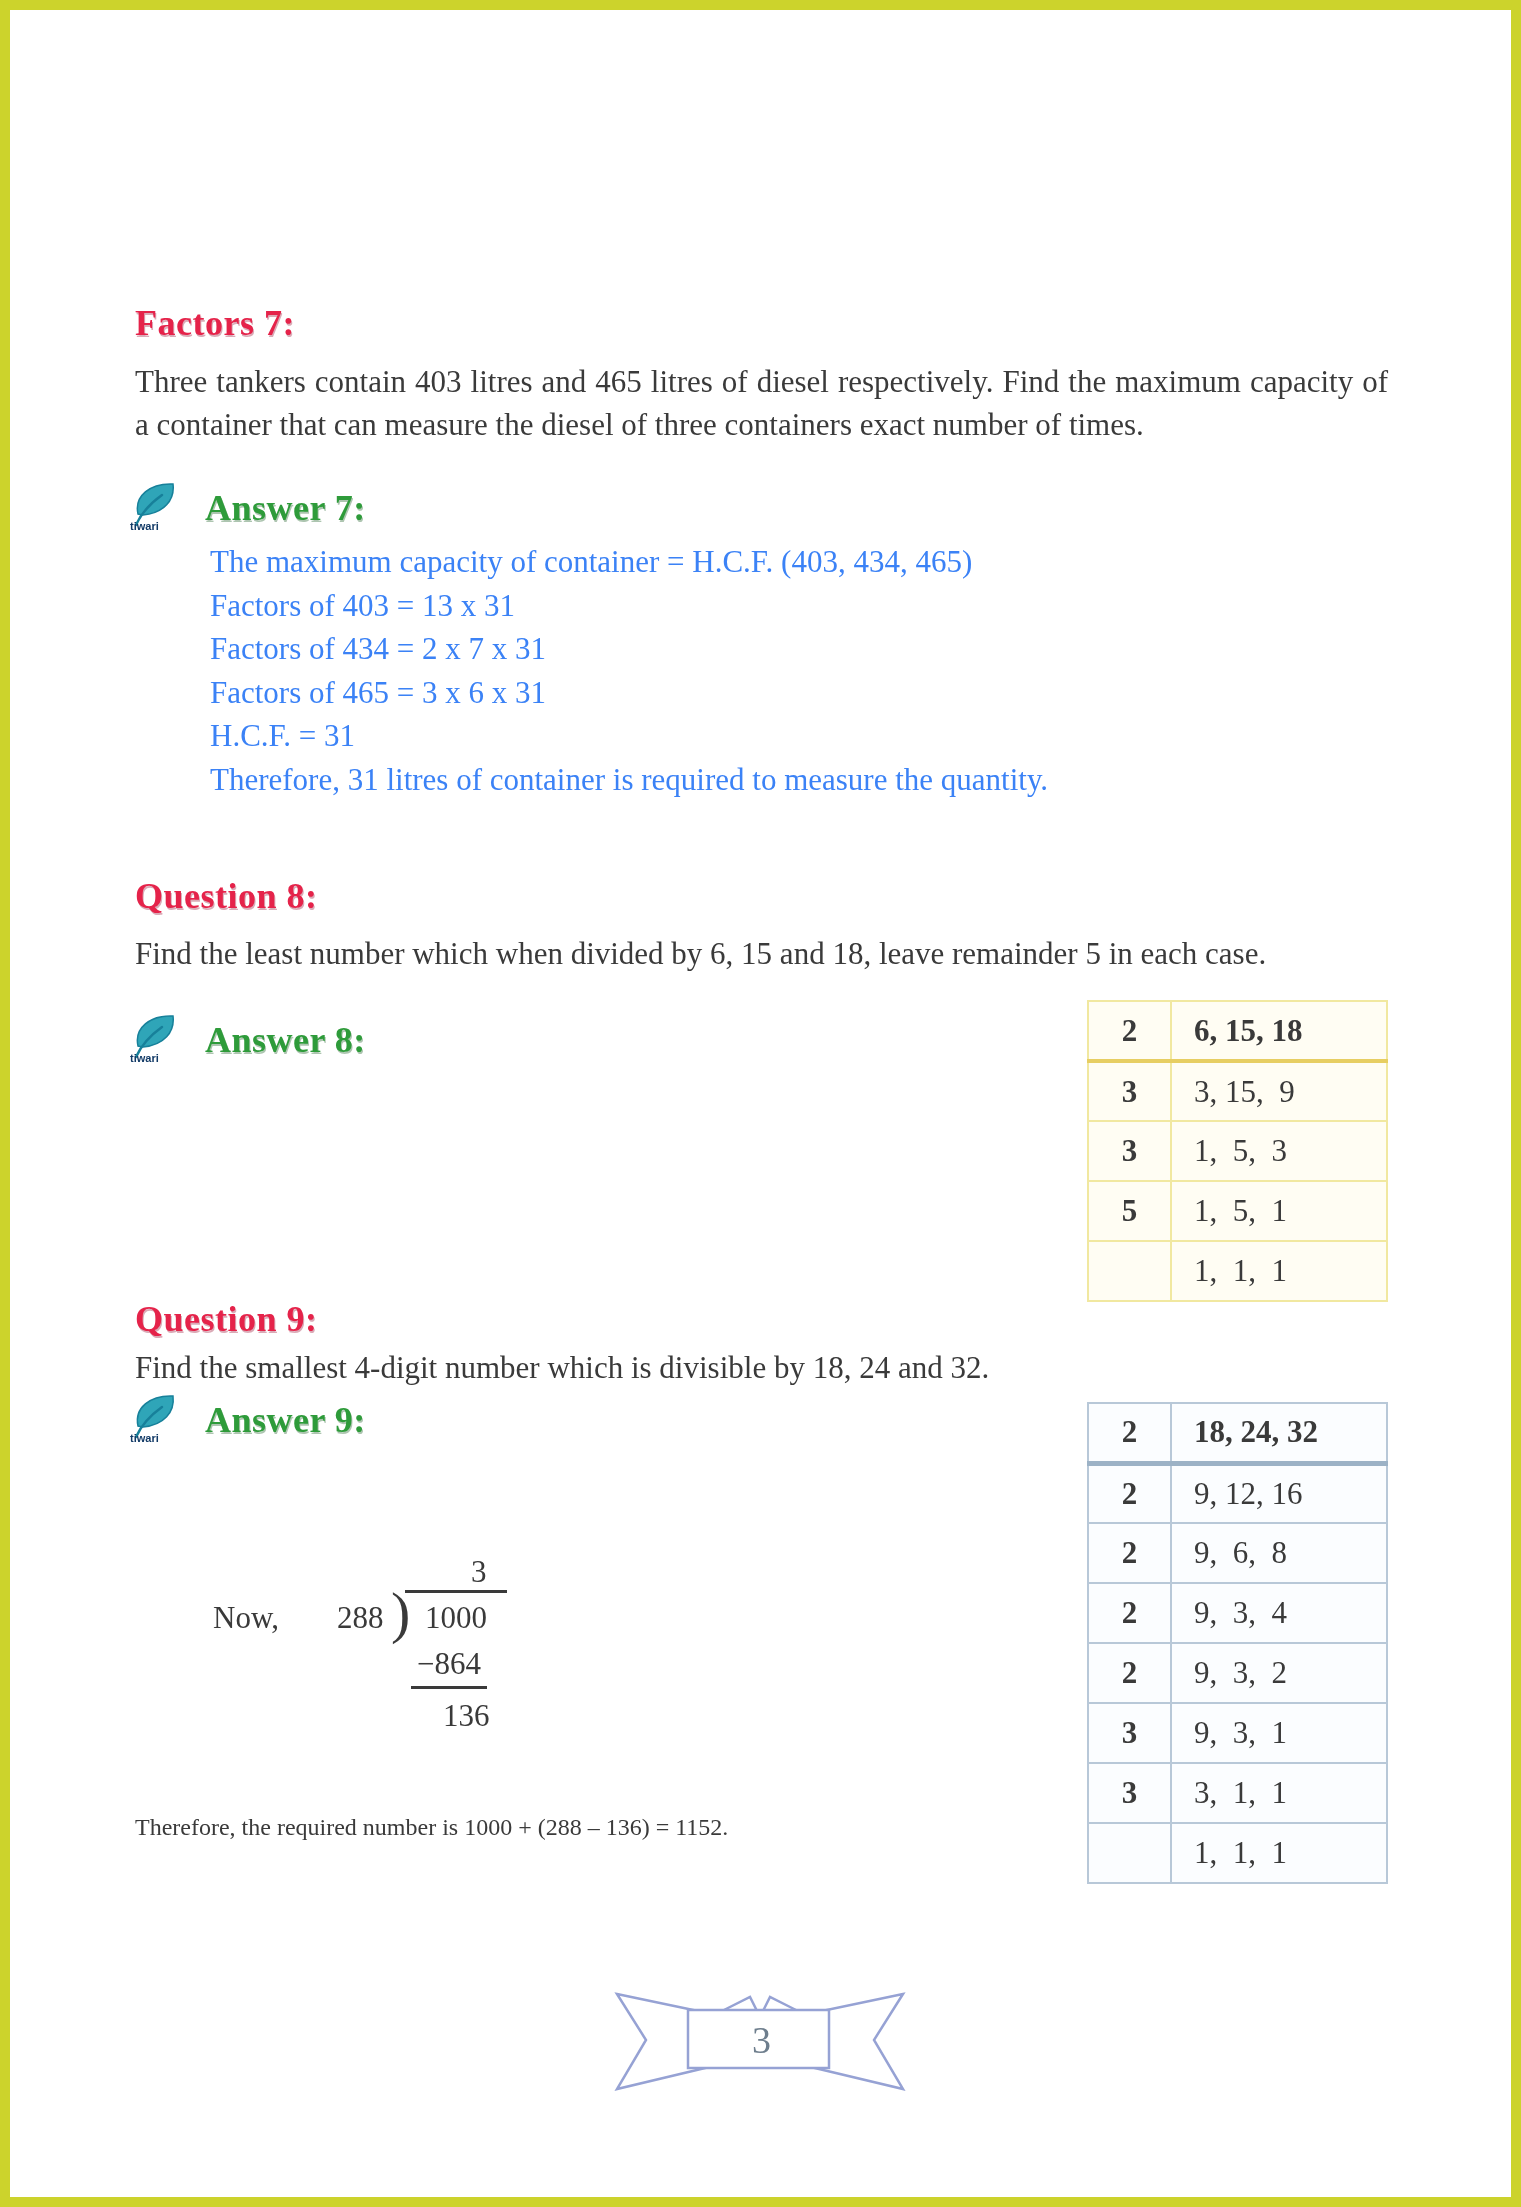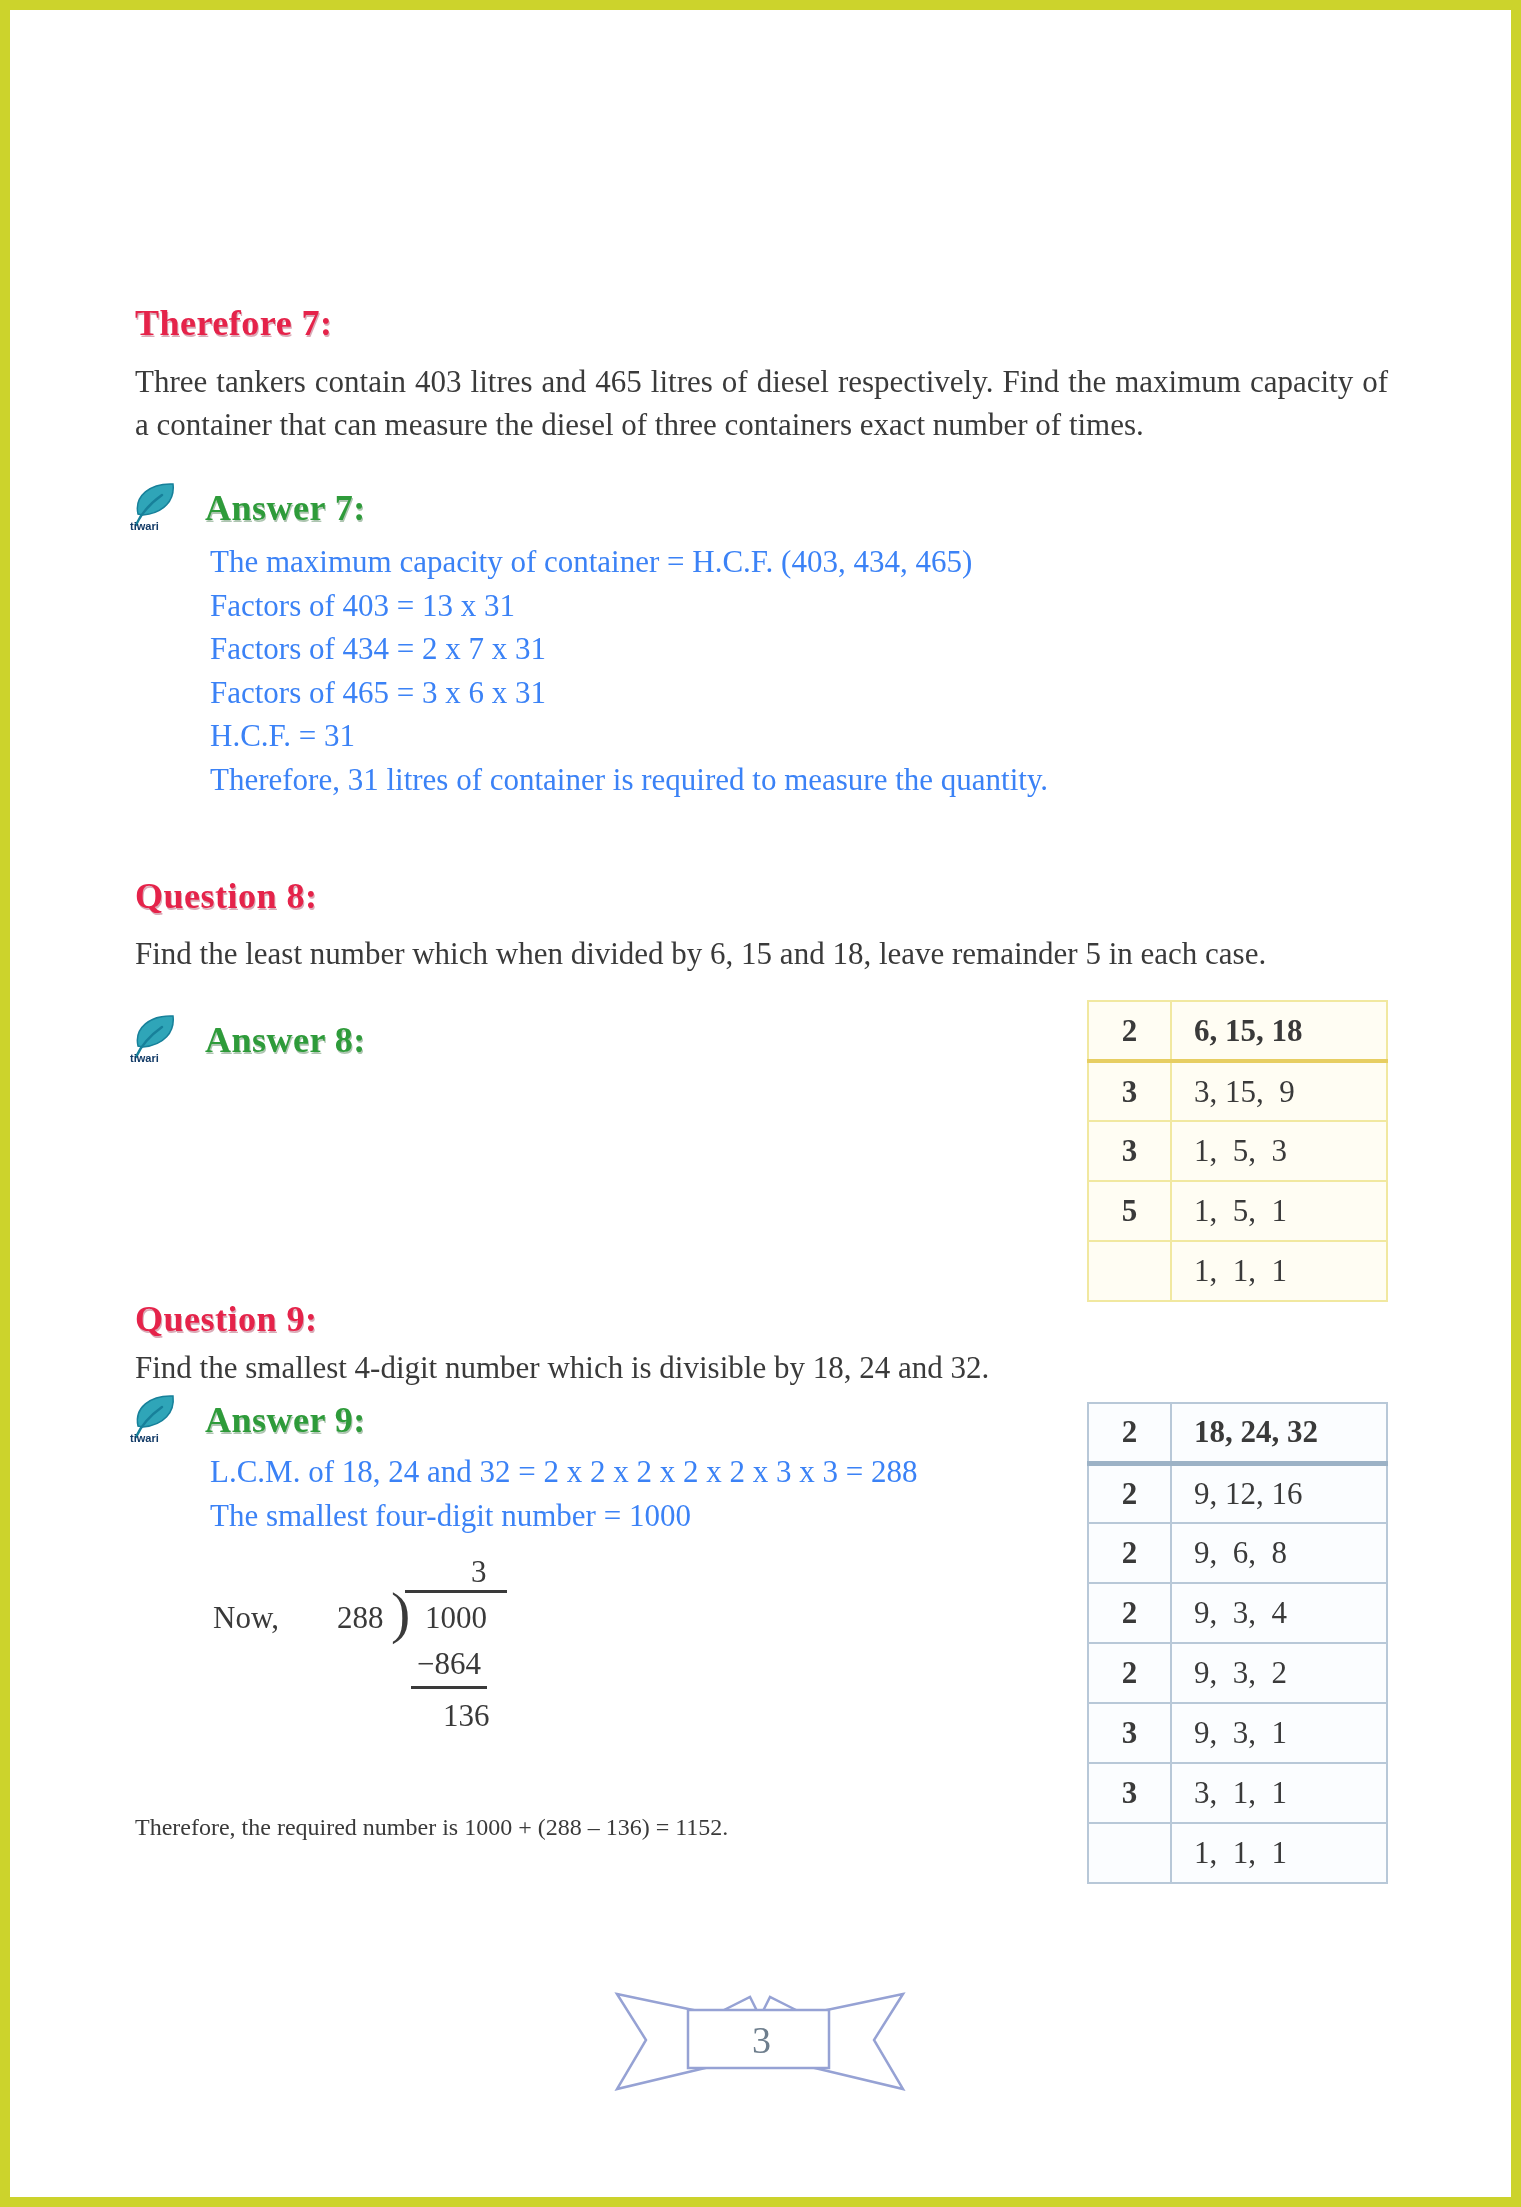--- a/index.html
+++ b/index.html
@@ -55,21 +55,21 @@
   .ribbon-num {
     font-size:38px; fill:#6e7e8d; font-family:"Liberation Serif",serif;
   }
   .tiwari-label { font-size:11px; fill:#123a66; font-weight:bold; font-family:"Liberation Sans",sans-serif; }
 </style>
 </head>
 <body>
 
 <div class="page">
 
-  <h2 class="abs qh" style="left:125px; top:292px;">Therefore 7:</h2>
+  <h2 class="abs qh" style="left:125px; top:292px;">Factors 7:</h2>
 
   <p class="abs body-text" style="left:125px; top:350px;">Three tankers contain 403 litres and 465 litres of diesel respectively. Find the maximum capacity of a container that can measure the diesel of three containers exact number of times.</p>
 
   <span class="abs logo-icon" style="left:116px; top:468px;">
     <svg width="56" height="54" viewBox="0 0 56 54">
       <path d="M12 36 C8 18 24 5 47 6 C49 22 38 35 17 37 Z" fill="#2fa5b8" stroke="#17809a" stroke-width="1.5"></path>
       <path d="M10 47 C14 38 22 27 36 17" stroke="#17809a" fill="none" stroke-width="2.5" stroke-linecap="round"></path>
       <text x="4" y="52" class="tiwari-label">tiwari</text>
     </svg>
   </span>
@@ -129,24 +129,20 @@
 
   <span class="abs logo-icon" style="left:116px; top:1380px;">
     <svg width="56" height="54" viewBox="0 0 56 54">
       <path d="M12 36 C8 18 24 5 47 6 C49 22 38 35 17 37 Z" fill="#2fa5b8" stroke="#17809a" stroke-width="1.5"></path>
       <path d="M10 47 C14 38 22 27 36 17" stroke="#17809a" fill="none" stroke-width="2.5" stroke-linecap="round"></path>
       <text x="4" y="52" class="tiwari-label">tiwari</text>
     </svg>
   </span>
   <h3 class="abs ah" style="left:195px; top:1389px;">Answer 9:</h3>
 
-  <div class="abs ans-lines" style="left:200px; top:1440px;">
-    <div>L.C.M. of 18, 24 and 32 = 2 x 2 x 2 x 2 x 2 x 3 x 3 = 288</div>
-    <div>The smallest four-digit number = 1000</div>
-  </div>
 
   <div class="abs division" style="left:203px; top:1542px;">
     <span style="left:258px; top:2px;">3</span>
     <span style="left:0px;   top:48px;">Now,</span>
     <span style="left:124px; top:48px;">288</span>
     <span class="d-paren" style="left:178px; top:32px;">)</span>
     <span class="d-overbar" style="left:192px; top:38px; width:102px;"></span>
     <span style="left:212px; top:48px;">1000</span>
     <span class="d-sub" style="left:198px; top:94px;">−864</span>
     <span style="left:230px; top:146px;">136</span>

